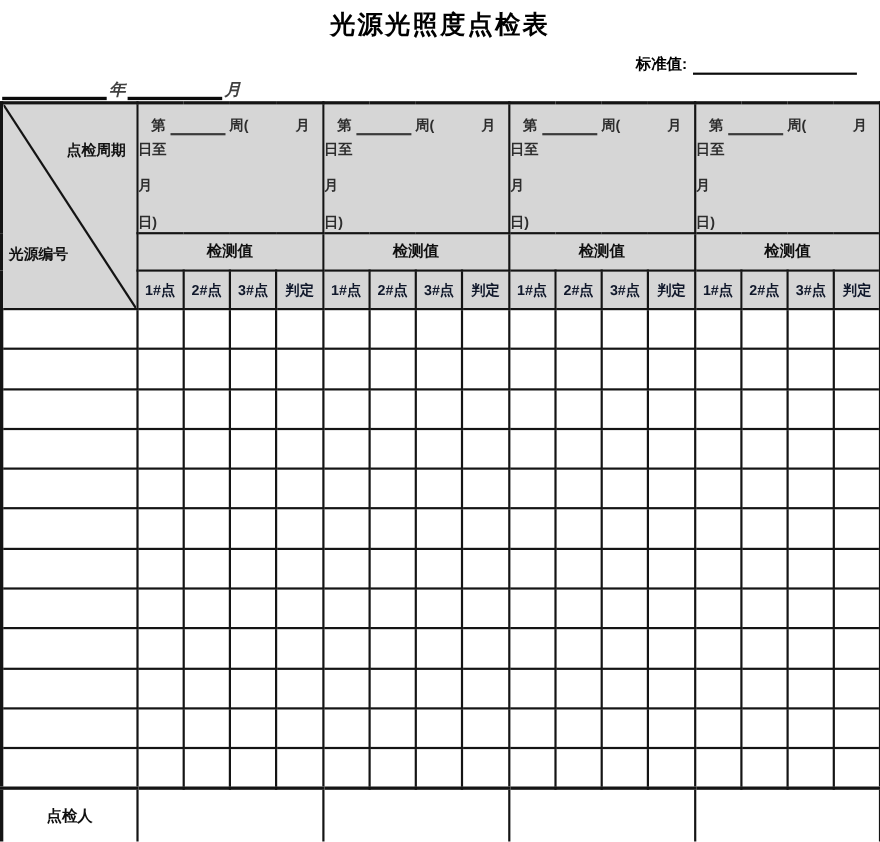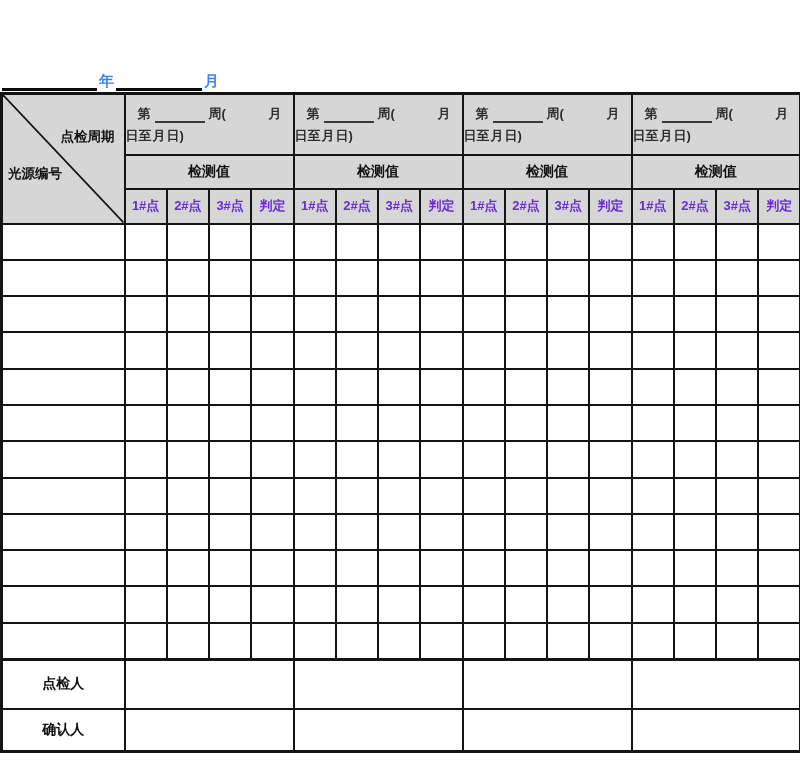--- a/index.html
+++ b/index.html
@@ -24,21 +24,21 @@
   .blankline {
     display:inline-block; height:15px; vertical-align:bottom;
     border-bottom:2px solid #0a0a0a; margin-left:5px;
   }
   .f-unit { left:8px; }   .f-unit .blankline { width:183px; }
   .f-inst { left:303px; } .f-inst .blankline { width:162px; }
   .f-std  { left:578px; } .f-std  .blankline { width:149px; }
 
   .dateline {
     position:absolute; top:72px; left:2px; height:21px;
-    font-size:15px; font-weight:700; white-space:nowrap; color:#3b82f6;
+    font-size:15px; font-weight:700; white-space:nowrap; color:#404040;font-style:italic;
   }
   .dateline .blankline { margin:0; border-bottom:3px solid #0a0a0a; height:18px; }
   .dateline .dl1 { width:95px; }
   .dateline .dl2 { width:86px; }
   .dateline .dtxt { display:inline-block; padding:0 2px; vertical-align:bottom; }
 
   
   table.check {
     position:absolute; top:92px; left:0;
     width:799px; table-layout:fixed; border-collapse:collapse;
@@ -62,44 +62,46 @@
 
   
   tr.row-week { height:61px; }
   td.week { vertical-align:top; font-size:13px; font-weight:600; color:#2d2d2d; }
   .wk1 { display:flex; align-items:flex-end; padding:10px 11px 0 12px; }
   .wk-blank {
     display:inline-block; width:50px; height:12px;
     border-bottom:2px solid #3a3a3a; margin:0 4px;
   }
   .wk1 .m-right { margin-left:auto; }
-  .wk2 { display:flex; justify-content:flex-start; gap:1px; padding-top:4px; }
+  .wk2 { display:flex; justify-content:center; gap:15px; padding-top:4px;flex-direction:column; }
 
   tr.row-det { height:34px; }
   td.det { text-align:center; font-size:14px; font-weight:700; color:#0f0f0f; }
 
   tr.row-pts { height:35px; }
-  td.pt { text-align:center; font-size:13px; font-weight:600; color:#6d28d9; padding:0; }
+  td.pt { text-align:center; font-size:13px; font-weight:600; color:#0f172a; padding:0; }
 
   tr.body-row { height:36.3px; }
   tr.body-row td { background:#fff; }
 
   tr.footer-row td { background:#fff; }
   tr.footer-row.first td { border-top:3px solid #141414; }
   tr.footer-row.first { height:50px; }
   tr.footer-row.second { height:42px; }
   td.flabel { text-align:center; font-size:14px; font-weight:700; color:#0f0f0f; }
 </style>
 </head>
 <body>
 
 <div class="sheet">
 
+  <div class="title">光源光照度点检表</div>
 
   <div class="fields">
+    <span class="field f-std"><span class="flab">标准值:</span><span class="blankline"></span></span>
   </div>
 
   <div class="dateline"><span class="blankline dl1"></span><span class="dtxt">年</span><span class="blankline dl2"></span><span class="dtxt">月</span></div>
 
   <table class="check">
     <colgroup>
       <col style="width:123px">
       <col span="16" style="width:42.25px">
     </colgroup>
     <tbody>

